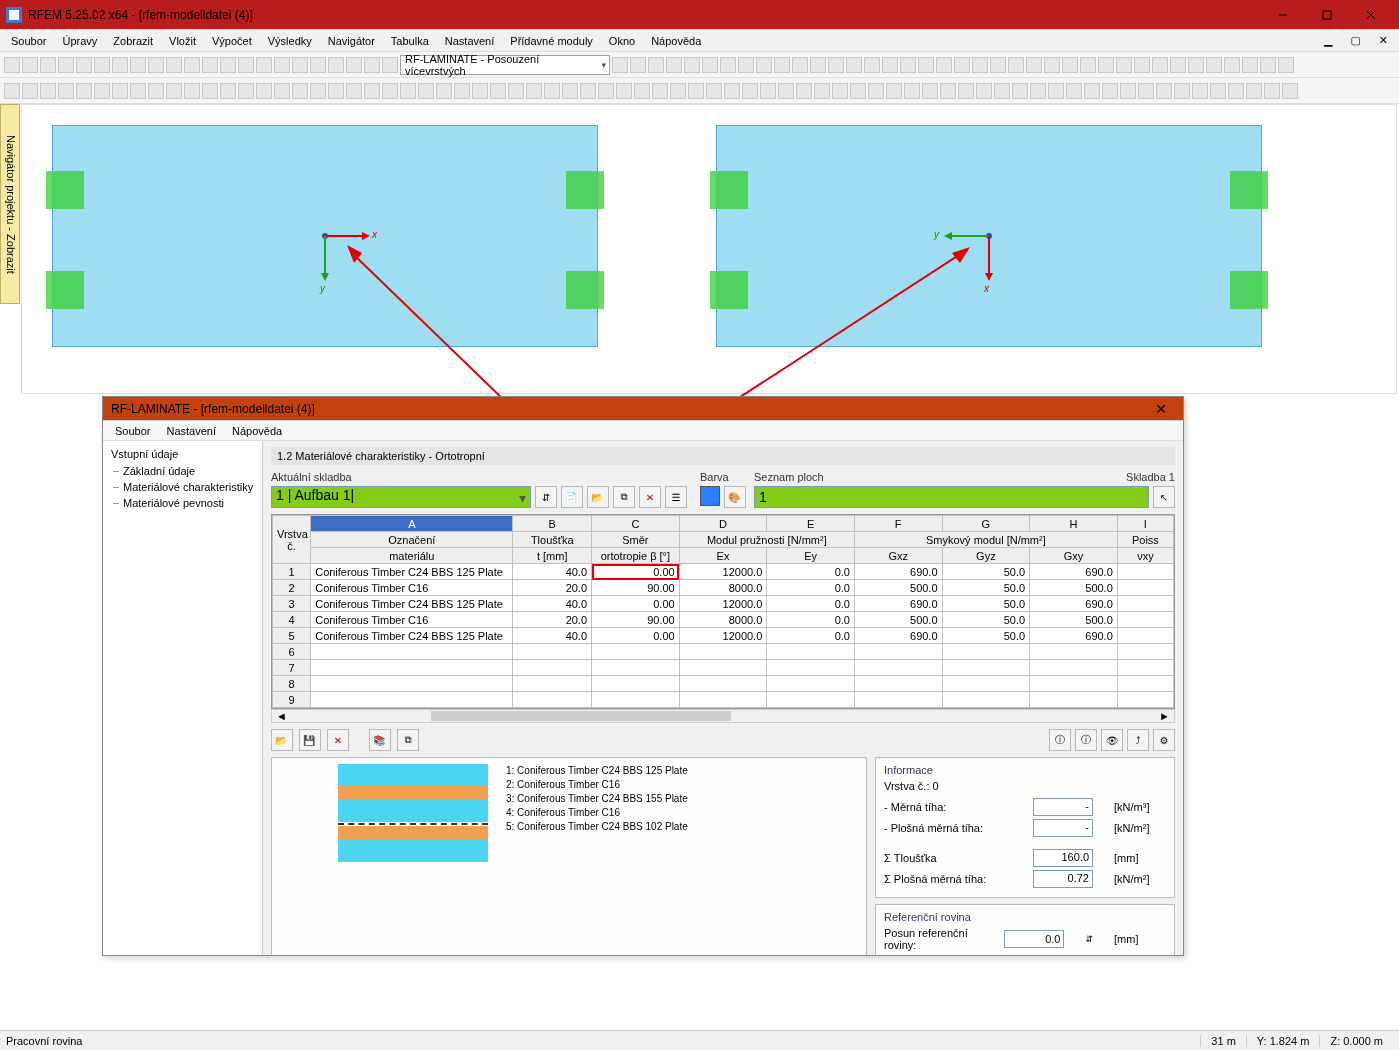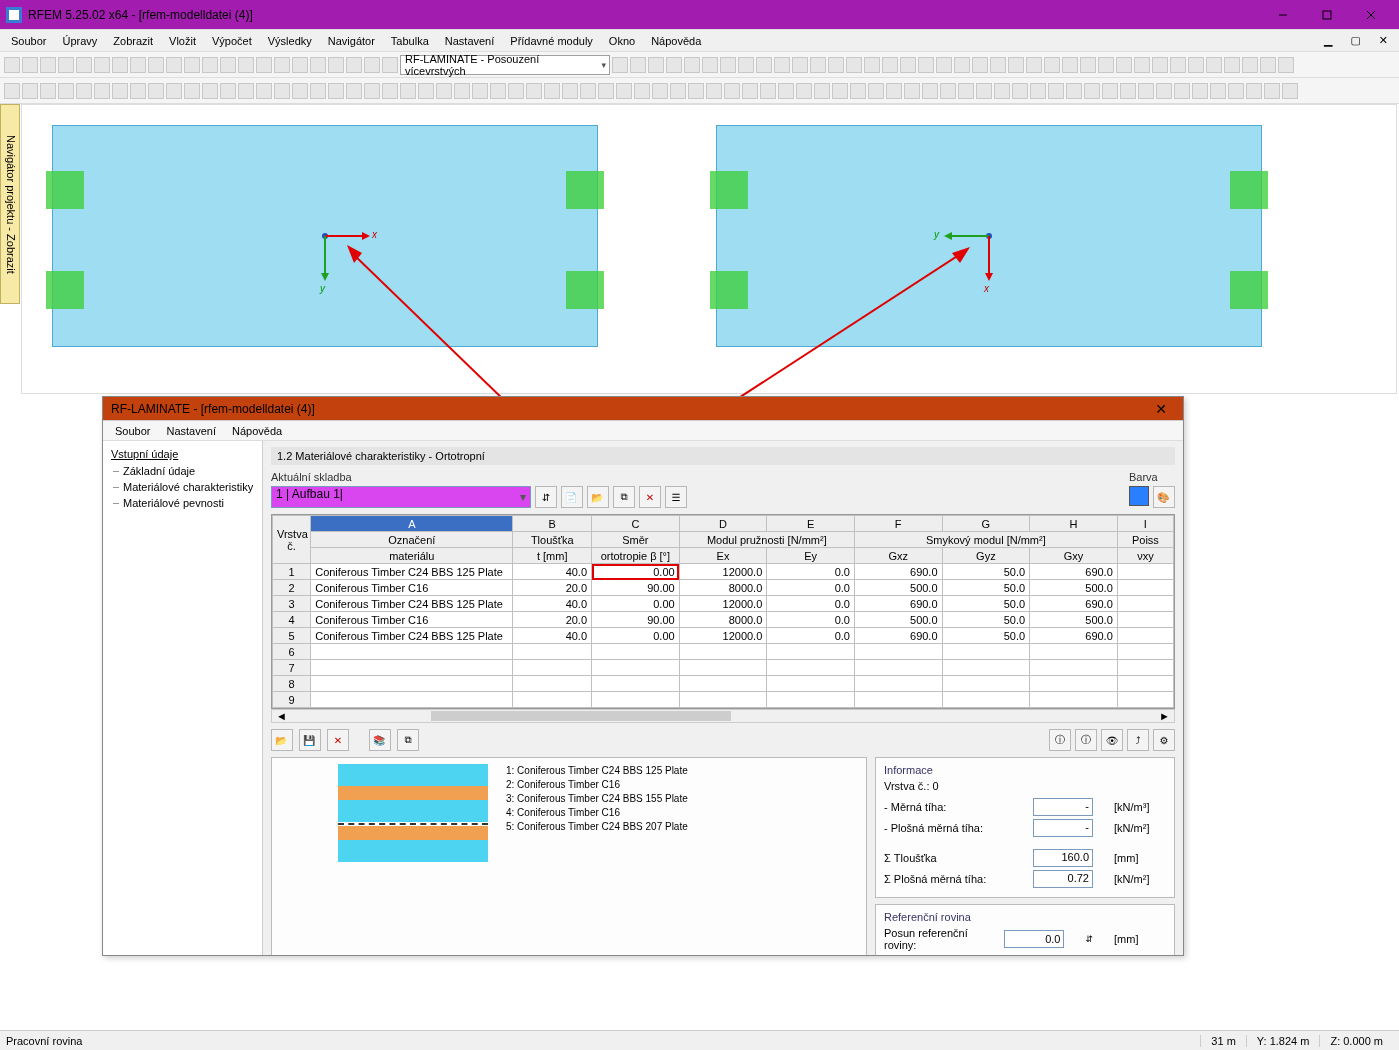--- a/index.html
+++ b/index.html
@@ -1,17 +1,17 @@
 <!DOCTYPE html>
 <html><head>
 <meta charset="utf-8">
 <style>
 * { box-sizing: border-box; font-family: "Segoe UI", Tahoma, sans-serif; }
 body { margin:0; background:#fff; font-size:11px; color:#000; overflow:hidden; width:1399px; height:1050px; position:relative;}
-.titlebar { height:30px; background:#a21caf; border-bottom:1px solid #ddd; display:flex; align-items:center; padding:0 6px; }
+.titlebar { height:30px; background:#b91c1c; border-bottom:1px solid #ddd; display:flex; align-items:center; padding:0 6px; }
 .titlebar .icon { width:16px; height:16px; margin-right:6px; }
 .titlebar .title { flex:1; font-size:12px; }
 .winbtns { display:flex; gap:0; }
 .winbtn { width:44px; height:28px; display:flex; align-items:center; justify-content:center; }
 .winbtn svg { width:10px; height:10px; }
 .menubar { height:22px; background:#f0f0f0; display:flex; align-items:center; padding:0 4px; gap:2px; border-bottom:1px solid #ddd;}
 .menubar span { padding:2px 7px; }
 .menubar .right { margin-left:auto; display:flex; gap:4px; }
 .toolbar { height:26px; background:#f5f5f5; border-bottom:1px solid #ddd; display:flex; align-items:center; padding:0 4px; gap:2px; }
 .tb-icon { width:16px; height:16px; background:#e6e6e6; border:1px solid #c8c8c8; }
@@ -23,28 +23,28 @@
 .support { position:absolute; width:38px; height:38px; background:#40d040; opacity:0.8; }
 .axis-lbl { position:absolute; font-size:10px; font-style:italic; }
 .arrow-red { stroke:#e00000; stroke-width:2; fill:none; }
 .dialog { position:absolute; left:102px; top:396px; width:1082px; height:560px; background:#f0f0f0; border:1px solid #888; box-shadow:2px 2px 6px rgba(0,0,0,.2); }
 .dialog-title { height:24px; background:#c2410c; border-bottom:1px solid #ccc; display:flex; align-items:center; padding:0 8px; font-size:12px;}
 .dialog-title .close { margin-left:auto; width:28px; text-align:center; font-size:14px;}
 .dialog-menu { height:20px; display:flex; align-items:center; gap:4px; padding:0 6px; border-bottom:1px solid #ddd; background:#f6f6f6;}
 .dialog-menu span { padding:0 6px; }
 .dlg-body { display:flex; height:calc(100% - 44px); }
 .dlg-nav { width:160px; border-right:1px solid #ccc; background:#fff; padding:4px 0; font-size:11px; }
-.dlg-nav .root { padding:3px 8px; font-weight:400;text-decoration:underline; }
+.dlg-nav .root { padding:3px 8px; font-weight:400; }
 .dlg-nav .child { padding:2px 8px 2px 20px; position:relative; }
 .dlg-nav .child::before { content:""; position:absolute; left:10px; top:50%; width:6px; height:1px; background:#999; }
 .dlg-main { flex:1; padding:6px 8px; overflow:hidden; display:flex; flex-direction:column; }
 .section-title { background:#e4e4e4; padding:3px 6px; font-size:11px; margin-bottom:6px; }
 .row { display:flex; align-items:center; gap:8px; margin-bottom:6px; }
 .group-label { font-size:11px; color:#333; }
-.input { height:22px; border:1px solid #7a9ac0; background:#d946ef; padding:0 4px; font-size:12px; }
+.input { height:22px; border:1px solid #7a9ac0; background:#84cc16; padding:0 4px; font-size:14px; }
 .input.combo2 { width:260px; position:relative; padding-right:20px;}
 .input.combo2::after { content:"▾"; position:absolute; right:4px; top:3px; color:#555; }
 .iconbtn { width:22px; height:22px; border:1px solid #b8b8b8; background:#f4f4f4; display:flex; align-items:center; justify-content:center; font-size:10px;}
 .color-swatch { width:20px; height:20px; background:#2a7fff; border:1px solid #555;}
 .grid-wrap { border:1px solid #999; background:#fff; }
 .grid { width:100%; border-collapse:collapse; font-size:11px; table-layout:fixed;}
 .grid th, .grid td { border:1px solid #c0c0c0; padding:1px 4px; height:16px; white-space:nowrap; overflow:hidden;}
 .grid th { background:#eee; font-weight:400; }
 .grid th.colA { background:#3b6fc4; color:#fff; }
 .grid .rowhdr { background:#eee; text-align:center; width:28px;}
@@ -331,20 +331,30 @@
             <div class="iconbtn">☰</div>
           </div>
         </div>
         <div>
           <div class="group-label">Barva</div>
           <div style="display:flex; gap:4px; margin-top:3px;">
             <div class="color-swatch"></div>
             <div class="iconbtn">🎨</div>
           </div>
         </div>
+        <div style="flex:1">
+          <div style="display:flex;">
+              <span class="group-label">Seznam ploch</span>
+              <span style="margin-left:auto" class="group-label">Skladba 1</span>
+            </div>
+          <div style="display:flex; gap:4px; margin-top:3px;">
+            <input class="input" style="flex: 1 1 0%;" value="1">
+            <div class="iconbtn">↖</div>
+          </div>
+        </div>
       </div>
 
 
       <div class="grid-wrap">
         <table class="grid">
           <colgroup>
               <col style="width:34px">
               <col style="width:180px">
               <col style="width:70px">
               <col style="width:78px">
@@ -532,21 +542,21 @@
               <div class="layer-strip c1"></div>
               <div style="height:0; border-top:2px dashed #333; margin:1px 0;"></div>
               <div class="layer-strip c2" style="height:14px;"></div>
               <div class="layer-strip c1"></div>
             </div>
             <div class="legend">
               <div>1: Coniferous Timber C24 BBS 125 Plate</div>
               <div>2: Coniferous Timber C16</div>
               <div>3: Coniferous Timber C24 BBS 155 Plate</div>
               <div>4: Coniferous Timber C16</div>
-              <div>5: Coniferous Timber C24 BBS 207 Plate</div>
+              <div>5: Coniferous Timber C24 BBS 102 Plate</div>
             </div>
           </div>
         </div>
         <div class="info-pane">
           <div class="info-box">
             <div class="hd">Informace</div>
             <div style="margin:2px 0 6px 0;">Vrstva č.: 0</div>
             <div class="info-row">
                 <span class="lab">- Měrná tíha:</span>
                 <span class="val">-</span>

